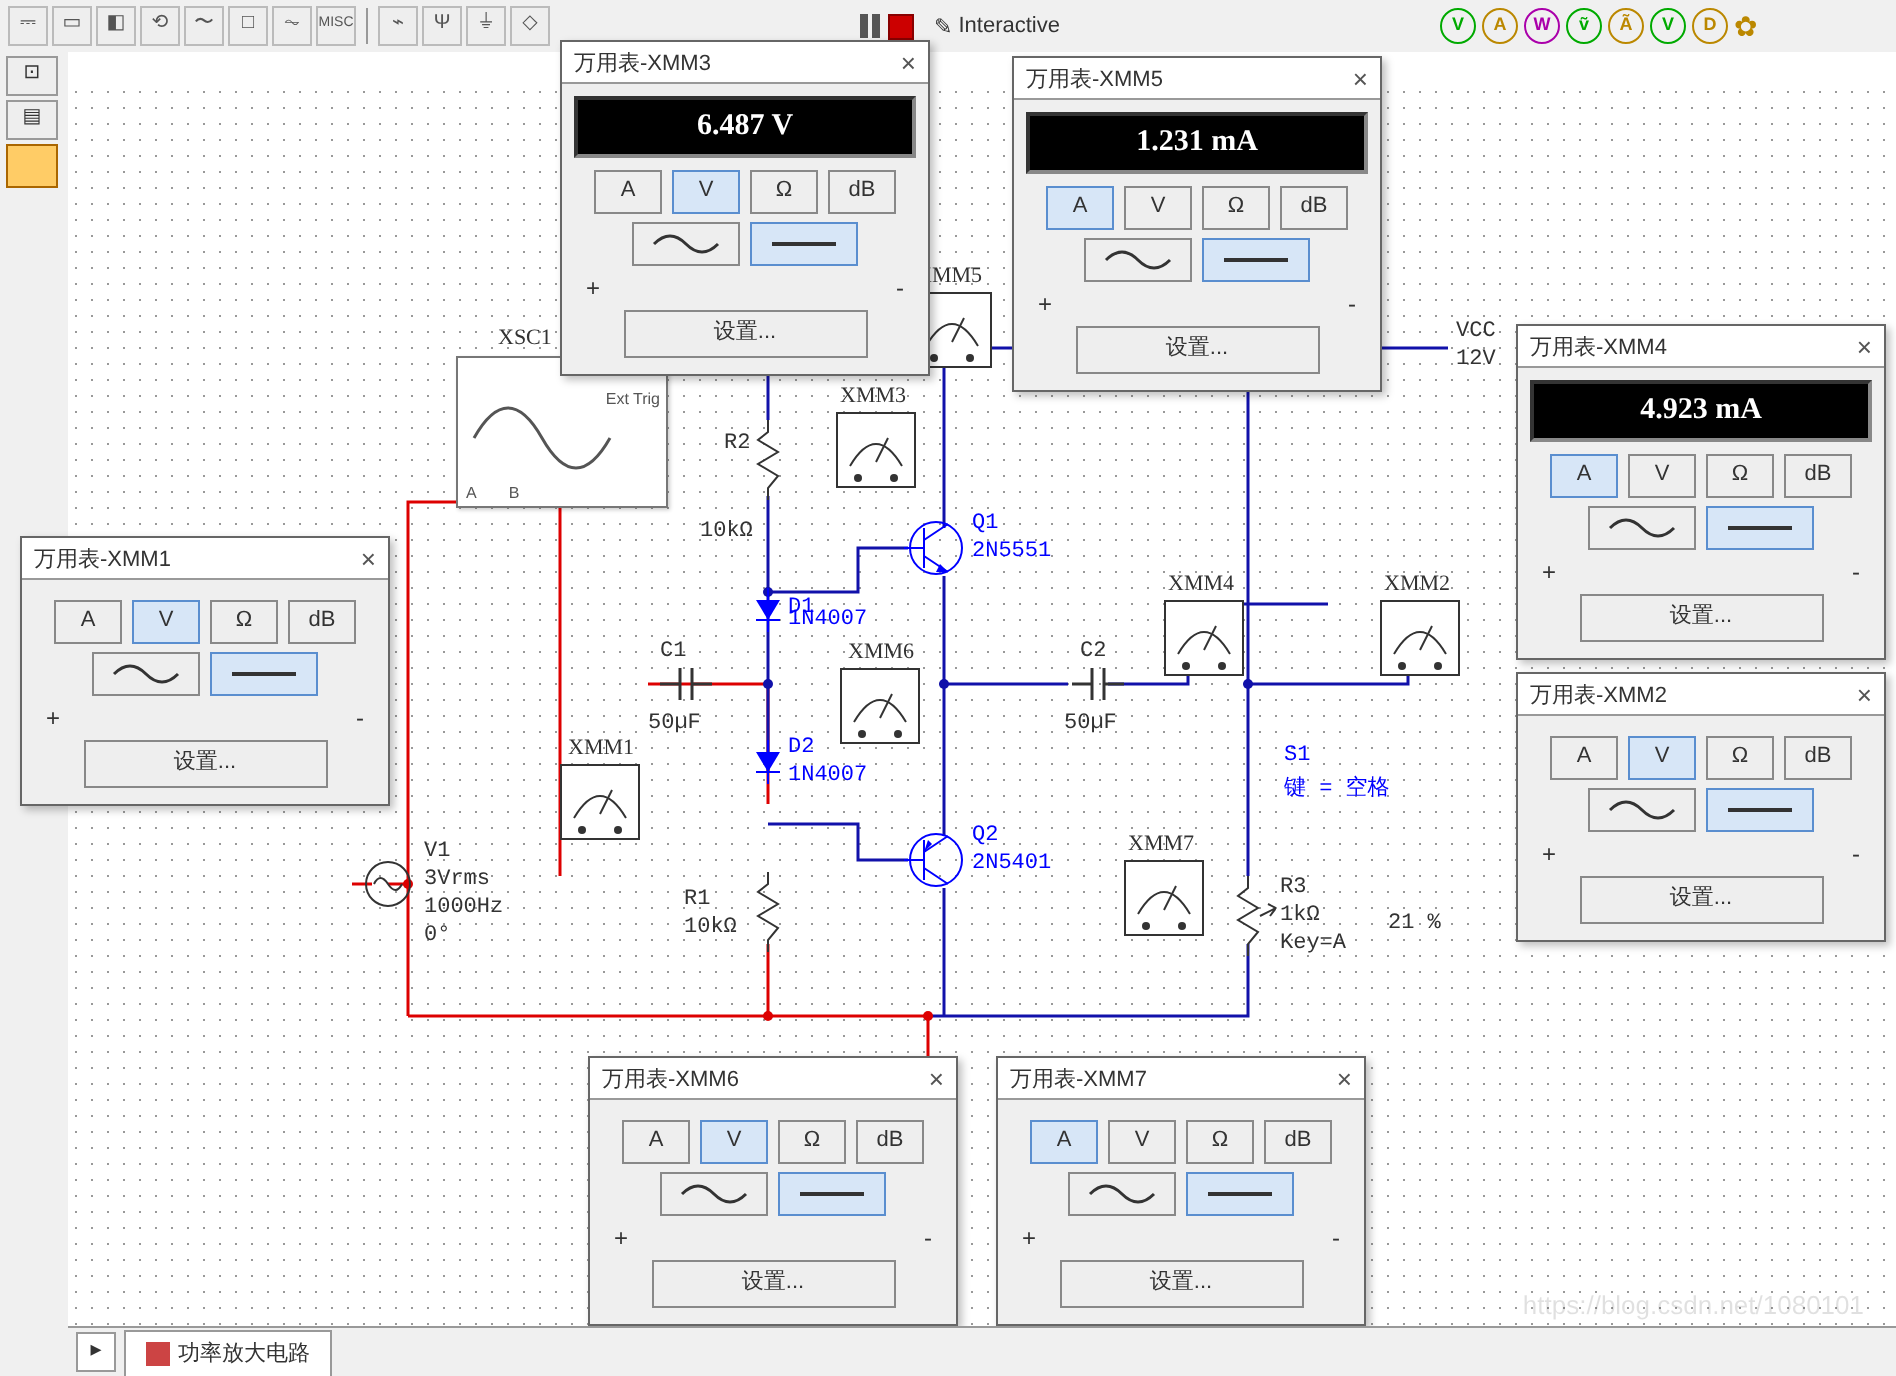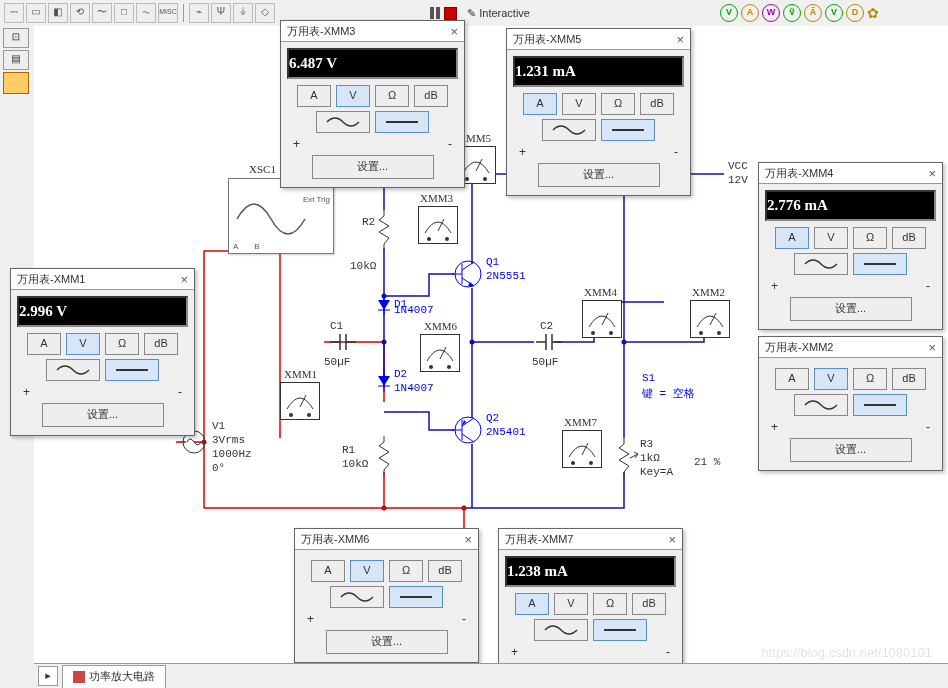--- a/index.html
+++ b/index.html
@@ -23,21 +23,21 @@
 .tabbar{position:absolute;left:34px;right:0;bottom:0;height:24px;border-top:1px solid #999;background:#f0f0f0;display:flex;align-items:center}
 .tabbar .tab{display:flex;align-items:center;gap:4px;padding:2px 10px;background:#fff;border:1px solid #999;border-bottom:none;height:18px}
 .tabbar .ticon{width:12px;height:12px;background:#c44}
 .watermark{position:absolute;right:16px;bottom:4px;font-size:13px;color:rgba(0,0,0,.12)}
 
 
 .mm{position:absolute;width:183px;background:#efefef;border:1px solid #666;box-shadow:2px 2px 4px rgba(0,0,0,.25)}
 .mm .ttl{height:20px;background:#fff;border-bottom:1px solid #999;display:flex;align-items:center;justify-content:space-between;padding:0 6px;font-size:11px}
 .mm .ttl .x{font-family:Arial;font-size:13px;color:#555;cursor:pointer}
 .mm .body{padding:6px 6px 8px 6px}
-.mm .disp{background:#000;color:#fff;font-family:Tahoma;font-weight:bold;font-size:15px;padding:5px 0;margin-bottom:6px;border:2px inset #888}
+.mm .disp{background:#000;color:#fff;font-family:Tahoma;font-weight:bold;font-size:15px;text-align:center;padding:5px 0;margin-bottom:6px;border:2px inset #888}
 .mm .row{display:flex;justify-content:center;gap:5px;margin:4px 0}
 .mm .mbtn{width:32px;height:20px;border:1px solid #888;background:#eee;font-size:11px;text-align:center;line-height:18px;cursor:pointer}
 .mm .mbtn.sel{background:#d7e6f7;border-color:#5a8ecf}
 .mm .mbtn.wide{width:52px}
 .mm .mbtn svg{width:100%;height:100%}
 .mm .settings{width:120px;height:22px;margin:4px auto 0 auto;border:1px solid #888;background:#eee;text-align:center;line-height:20px;cursor:pointer}
 .mm .pm{display:flex;justify-content:space-between;padding:0 6px;font-size:12px;color:#333}
 
 
 .scope{position:absolute;left:194px;top:136px;width:104px;height:74px;background:#fff;border:1px solid #777;box-shadow:1px 1px 2px rgba(0,0,0,.2)}
@@ -319,21 +319,20 @@
 
   <div class="watermark">https://blog.csdn.net/1080101</div>
 </div>
 
 <div class="mm" style="left:10px;top:268px">
   <div class="ttl">
       <span>万用表-XMM1</span>
       <span class="x">×</span>
     </div>
   <div class="body">
-    <div class="disp">2.996 V</div>
     <div class="row">
       <div class="mbtn">A</div>
       <div class="mbtn sel">V</div>
       <div class="mbtn">Ω</div>
       <div class="mbtn">dB</div>
     </div>
     <div class="row">
       <div class="mbtn wide"><svg viewBox="0 0 52 20">
             <path d="M10 10 Q18 2 26 10 Q34 18 42 10" stroke="#333" fill="none" stroke-width="1.5"></path>
           </svg></div>
@@ -406,21 +405,21 @@
     <div class="settings">设置...</div>
   </div>
 </div>
 
 <div class="mm" style="left:758px;top:162px">
   <div class="ttl">
       <span>万用表-XMM4</span>
       <span class="x">×</span>
     </div>
   <div class="body">
-    <div class="disp">2.776 mA</div>
+    <div class="disp">4.923 mA</div>
     <div class="row">
         <div class="mbtn sel">A</div>
         <div class="mbtn">V</div>
         <div class="mbtn">Ω</div>
         <div class="mbtn">dB</div>
       </div>
     <div class="row">
         <div class="mbtn wide"><svg viewBox="0 0 52 20">
             <path d="M10 10 Q18 2 26 10 Q34 18 42 10" stroke="#333" fill="none" stroke-width="1.5"></path>
           </svg></div>
@@ -491,21 +490,20 @@
     <div class="settings">设置...</div>
   </div>
 </div>
 
 <div class="mm" style="left:498px;top:528px">
   <div class="ttl">
       <span>万用表-XMM7</span>
       <span class="x">×</span>
     </div>
   <div class="body">
-    <div class="disp">1.238 mA</div>
     <div class="row">
         <div class="mbtn sel">A</div>
         <div class="mbtn">V</div>
         <div class="mbtn">Ω</div>
         <div class="mbtn">dB</div>
       </div>
     <div class="row">
         <div class="mbtn wide"><svg viewBox="0 0 52 20">
             <path d="M10 10 Q18 2 26 10 Q34 18 42 10" stroke="#333" fill="none" stroke-width="1.5"></path>
           </svg></div>

